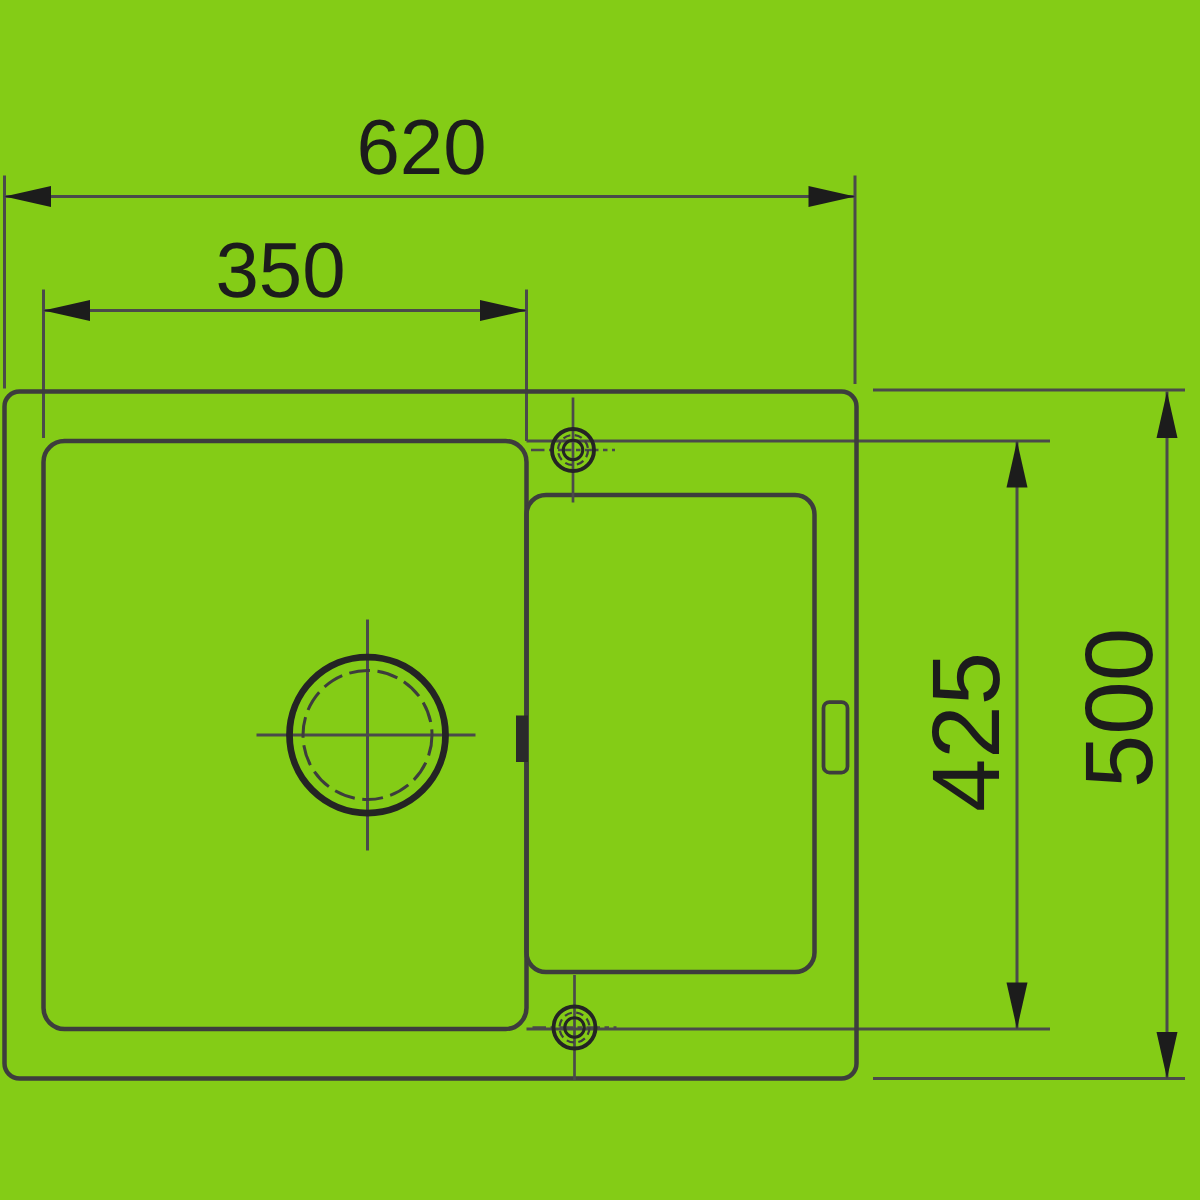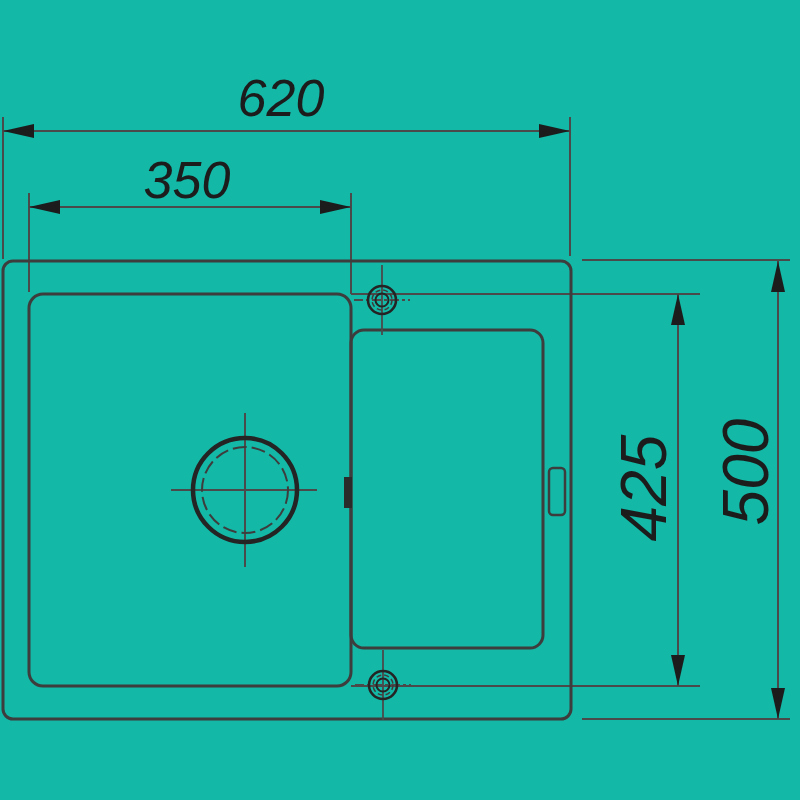--- a/index.html
+++ b/index.html
@@ -5,23 +5,22 @@
   html, body {
     margin: 0;
     padding: 0;
     background: #ffffff;
     font-family: "Liberation Sans", sans-serif;
   }
   .drawing-page {
     position: relative;
     width: 800px;
     height: 800px;
-    background: #14b8a6;
+    background: #84cc16;
     overflow: hidden;
-    font-style: italic;
   }
   svg { display: block; }
   text {
     font-family: "Liberation Sans", sans-serif;
     fill: #1c1c1c;
   }
   .dim-label-top  { font-size: 52px; }
   .dim-label-side { font-size: 64px; }
 </style>
 </head>

